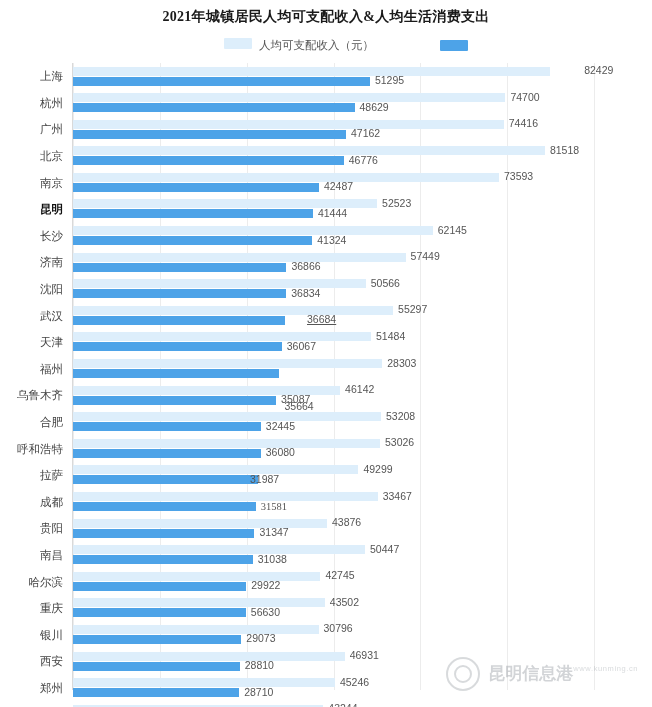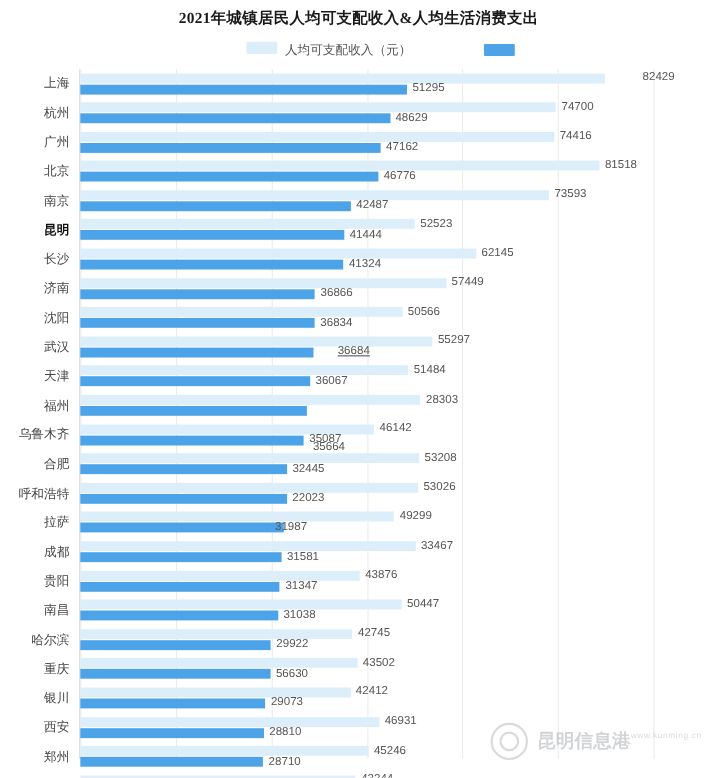--- a/index.html
+++ b/index.html
@@ -315,39 +315,39 @@
           <div class="bar expense" style="width: 187.82px;"></div>
           <div class="bar-value expense-v" style="left: 192.82px;">32445</div>
         </div>
       </div>
       <div class="row">
         <div class="row-label">呼和浩特</div>
         <div class="bar-group">
           <div class="bar income" style="width: 306.962px;"></div>
           <div class="bar-value income-v" style="left: 311.962px;">53026</div>
           <div class="bar expense" style="width: 187.774px;"></div>
-          <div class="bar-value expense-v" style="left: 192.774px;">22023</div>
+          <div class="bar-value expense-v" style="left: 192.774px;">36080</div>
         </div>
       </div>
       <div class="row">
         <div class="row-label">拉萨</div>
         <div class="bar-group">
           <div class="bar income" style="width: 285.386px;"></div>
           <div class="bar-value income-v" style="left: 290.386px;">49299</div>
           <div class="bar expense" style="width: 185.169px;"></div>
           <div class="bar-value expense-v" style="left: 177px;">31987</div>
         </div>
       </div>
       <div class="row">
         <div class="row-label">成都</div>
         <div class="bar-group">
           <div class="bar income" style="width: 304.687px;"></div>
           <div class="bar-value income-v" style="left: 309.687px;">33467</div>
           <div class="bar expense" style="width: 182.819px;"></div>
-          <div class="bar-value expense-v" style="left: 187.819px;">31581</div>
+          <div class="bar-value expense-v" style="left: 187.819px; font-family: Liberation Serif, serif;">31581</div>
         </div>
       </div>
       <div class="row">
         <div class="row-label">贵阳</div>
         <div class="bar-group">
           <div class="bar income" style="width: 253.993px;"></div>
           <div class="bar-value income-v" style="left: 258.993px;">43876</div>
           <div class="bar expense" style="width: 181.464px;"></div>
           <div class="bar-value expense-v" style="left: 186.464px;">31347</div>
         </div>
@@ -376,21 +376,21 @@
           <div class="bar income" style="width: 251.828px;"></div>
           <div class="bar-value income-v" style="left: 256.828px;">43502</div>
           <div class="bar expense" style="width: 172.798px;"></div>
           <div class="bar-value expense-v" style="left: 177.798px;">56630</div>
         </div>
       </div>
       <div class="row">
         <div class="row-label">银川</div>
         <div class="bar-group">
           <div class="bar income" style="width: 245.518px;"></div>
-          <div class="bar-value income-v" style="left: 250.518px;">42412</div>
+          <div class="bar-value income-v" style="left: 250.518px;">30796</div>
           <div class="bar expense" style="width: 168.3px;"></div>
           <div class="bar-value expense-v" style="left: 173.3px;">29073</div>
         </div>
       </div>
       <div class="row">
         <div class="row-label">西安</div>
         <div class="bar-group">
           <div class="bar income" style="width: 271.678px;"></div>
           <div class="bar-value income-v" style="left: 276.678px;">46931</div>
           <div class="bar expense" style="width: 166.778px;"></div>

